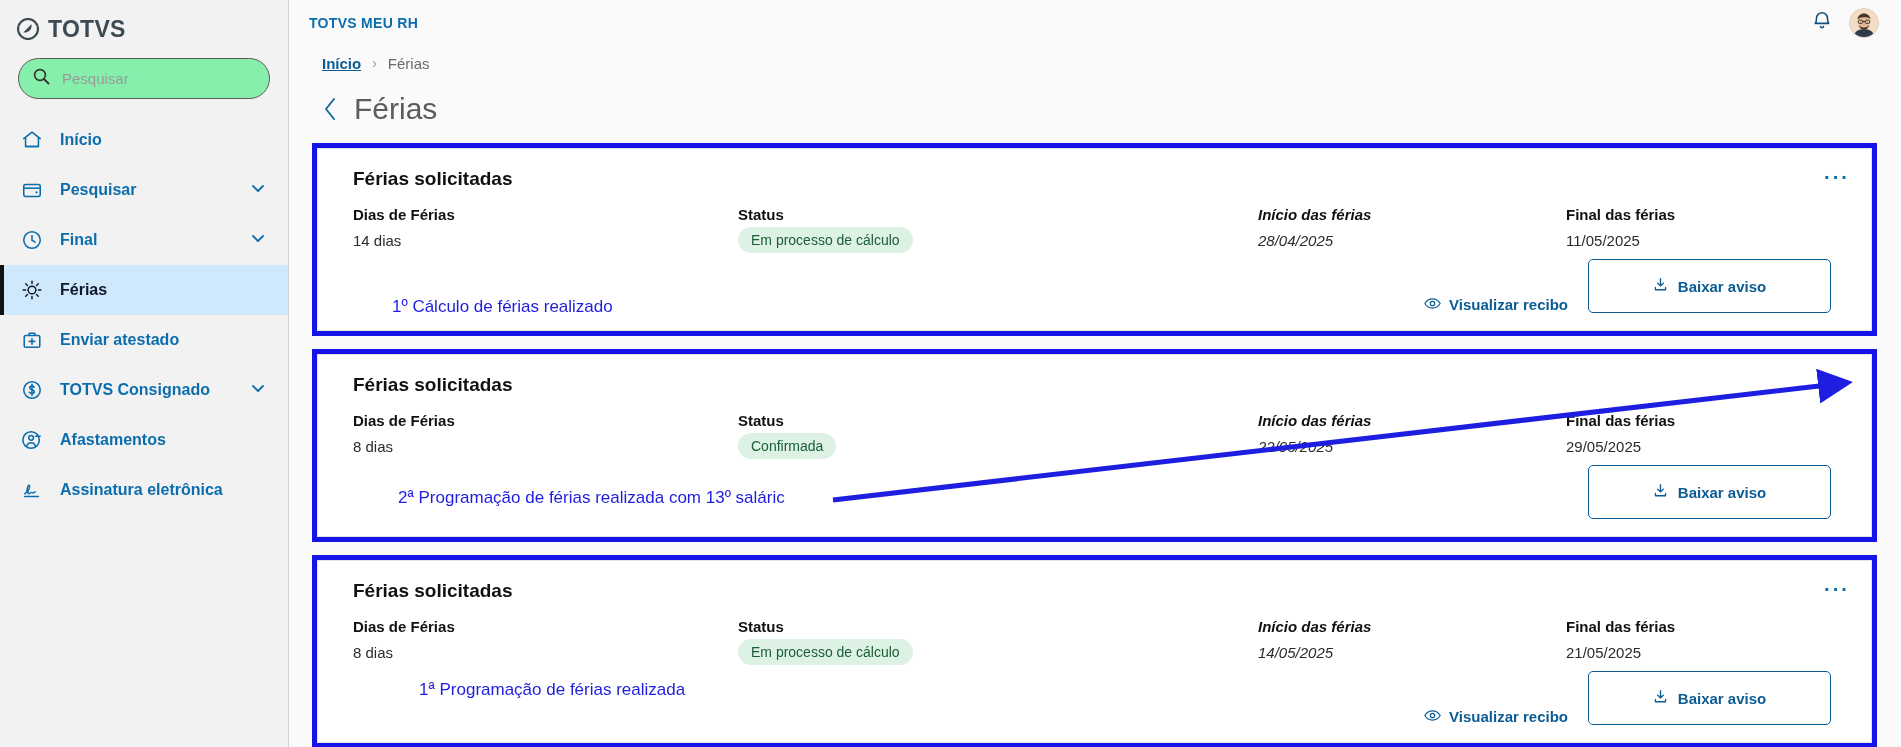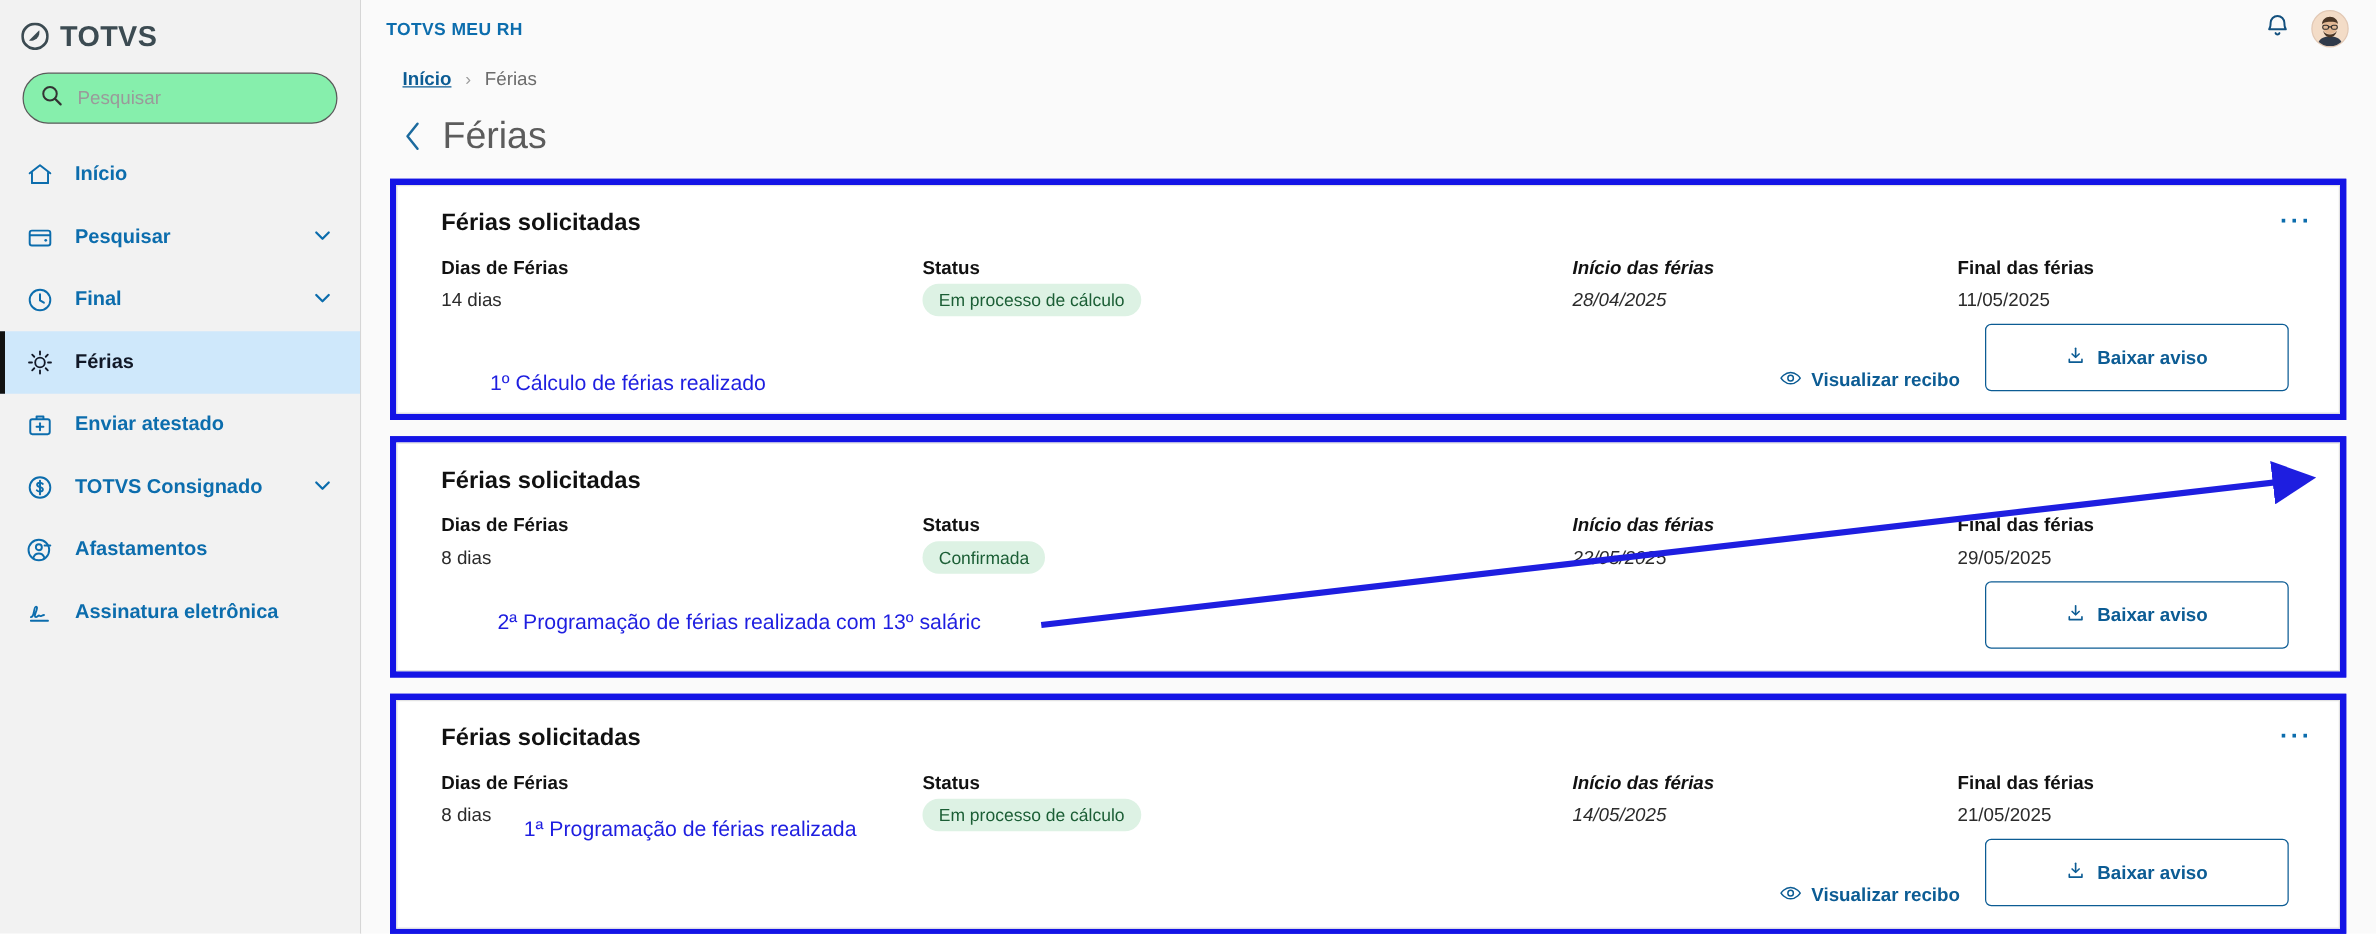--- a/index.html
+++ b/index.html
@@ -473,21 +473,21 @@
           </div>
         </article>
       </div>
 
     </div>
   </section>
 
   <div class="anno-layer">
     <span class="anno-text" style="left:392px; top:297px;">1º Cálculo de férias realizado</span>
     <span class="anno-text" style="left:398px; top:488px;">2ª Programação de férias realizada com 13º saláric</span>
-    <span class="anno-text" style="left:419px; top:654px;">1ª Programação de férias realizada</span>
+    <span class="anno-text" style="left:419px; top:680px;">1ª Programação de férias realizada</span>
     <svg width="1901" height="747" style="position:absolute;left:0;top:0;">
       <defs>
         <marker id="ah" markerWidth="7" markerHeight="7" refX="5.4" refY="3.5" orient="auto">
           <path d="M0,0 L7,3.5 L0,7 z" fill="#1e1ee0"></path>
         </marker>
       </defs>
       <line x1="833" y1="500" x2="1845" y2="383" stroke="#1e1ee0" stroke-width="5" marker-end="url(#ah)"></line>
     </svg>
   </div>
 

